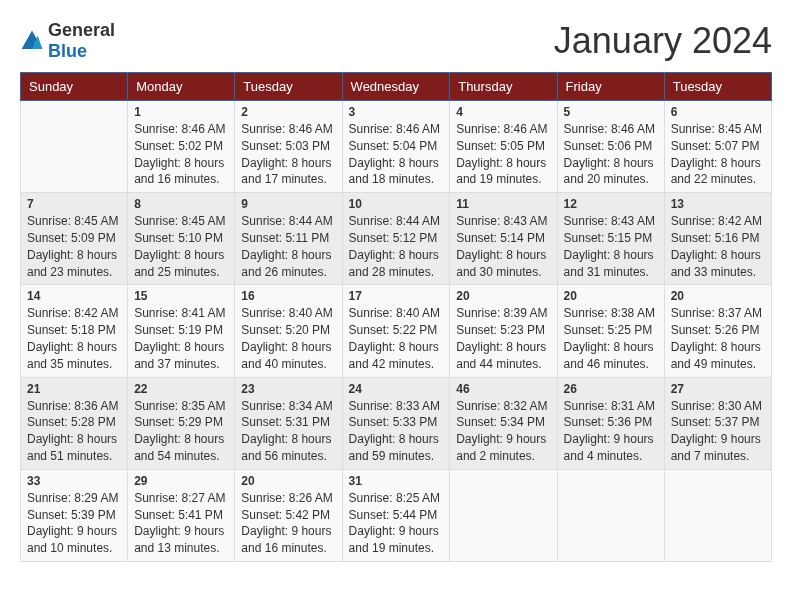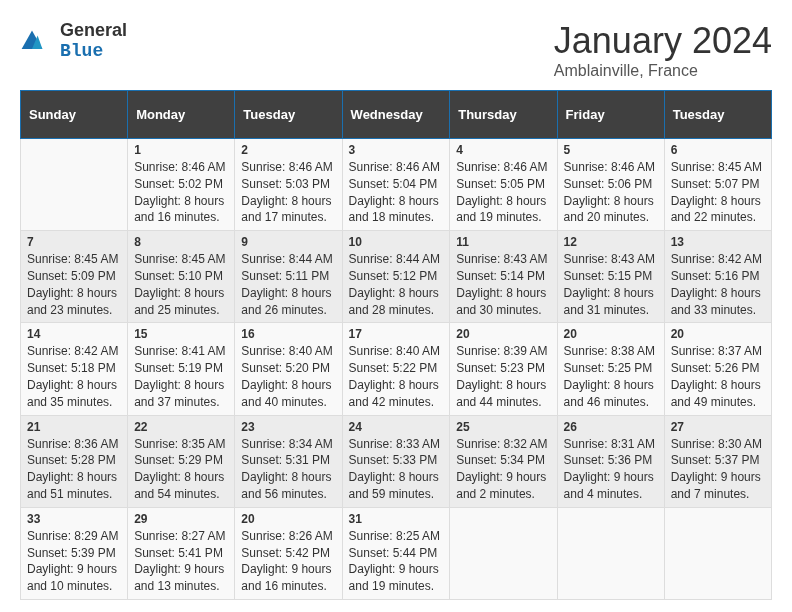--- a/index.html
+++ b/index.html
@@ -12,59 +12,59 @@
     }
     .header {
       display: flex;
       justify-content: space-between;
       align-items: flex-start;
       margin-bottom: 10px;
     }
     .logo {
       display: flex;
       align-items: center;
-      gap: 16px;
+      gap: 4px;
       justify-content: space-between;
     }
     .logo-text-general {
       font-size: 18px;
       font-weight: bold;
       color: #333;
     }
     .logo-text-blue {
       font-size: 18px;
       font-weight: bold;
       color: #1a6faf;
-      font-family: Liberation Mono, monospace;
     }
     .logo-icon {
       width: 24px;
       height: 24px;
     }
     .title-block {
+      text-align: right;
     }
     .month-title {
       font-size: 36px;
       font-weight: 300;
       color: #333;
     }
     .location-title {
       font-size: 16px;
       color: #555;
     }
     table {
       width: 100%;
       border-collapse: collapse;
     }
     thead tr th {
-      background-color: #404040;
+      background-color: #7f1d1d;
       color: #fff;
       font-size: 13px;
-      font-weight: bold;
-      padding: 16px 8px;
+      font-weight: normal;
+      padding: 6px 8px;
       text-align: left;
       border: 1px solid #1a6faf;
     }
     tbody tr td {
       vertical-align: top;
       padding: 4px 6px;
       border: 1px solid #ddd;
       width: 108px;
       min-height: 80px;
       font-size: 10.5px;
@@ -97,21 +97,20 @@
       <polygon points="15,2 28,25 2,25" fill="#1a6faf"></polygon>
       <polygon points="22,8 28,25 15,25" fill="#2196c4"></polygon>
     </svg>
     <div>
       <span class="logo-text-general">General</span><br>
       <span class="logo-text-blue">Blue</span>
     </div>
   </div>
   <div class="title-block">
     <div class="month-title">January 2024</div>
-    <div class="location-title">Amblainville, France</div>
   </div>
 </div>
 
 <table>
   <thead>
     <tr>
     <th>Sunday</th>
         <th>Monday</th>
         <th>Tuesday</th>
         <th>Wednesday</th>
@@ -146,21 +145,21 @@
         <td><span class="day-number">17</span><span class="day-info">Sunrise: 8:40 AM<br>Sunset: 5:22 PM<br>Daylight: 8 hours and 42 minutes.</span></td>
         <td><span class="day-number">20</span><span class="day-info">Sunrise: 8:39 AM<br>Sunset: 5:23 PM<br>Daylight: 8 hours and 44 minutes.</span></td>
         <td><span class="day-number">20</span><span class="day-info">Sunrise: 8:38 AM<br>Sunset: 5:25 PM<br>Daylight: 8 hours and 46 minutes.</span></td>
         <td><span class="day-number">20</span><span class="day-info">Sunrise: 8:37 AM<br>Sunset: 5:26 PM<br>Daylight: 8 hours and 49 minutes.</span></td>
       </tr>
       <tr>
         <td><span class="day-number">21</span><span class="day-info">Sunrise: 8:36 AM<br>Sunset: 5:28 PM<br>Daylight: 8 hours and 51 minutes.</span></td>
         <td><span class="day-number">22</span><span class="day-info">Sunrise: 8:35 AM<br>Sunset: 5:29 PM<br>Daylight: 8 hours and 54 minutes.</span></td>
         <td><span class="day-number">23</span><span class="day-info">Sunrise: 8:34 AM<br>Sunset: 5:31 PM<br>Daylight: 8 hours and 56 minutes.</span></td>
         <td><span class="day-number">24</span><span class="day-info">Sunrise: 8:33 AM<br>Sunset: 5:33 PM<br>Daylight: 8 hours and 59 minutes.</span></td>
-        <td><span class="day-number">25</span><span class="day-info">Sunrise: 8:32 AM<br>Sunset: 5:34 PM<br>Daylight: 9 hours and 2 minutes.</span></td>
+        <td><span class="day-number">46</span><span class="day-info">Sunrise: 8:32 AM<br>Sunset: 5:34 PM<br>Daylight: 9 hours and 2 minutes.</span></td>
         <td><span class="day-number">26</span><span class="day-info">Sunrise: 8:31 AM<br>Sunset: 5:36 PM<br>Daylight: 9 hours and 4 minutes.</span></td>
         <td><span class="day-number">27</span><span class="day-info">Sunrise: 8:30 AM<br>Sunset: 5:37 PM<br>Daylight: 9 hours and 7 minutes.</span></td>
       </tr>
       <tr>
         <td><span class="day-number">33</span><span class="day-info">Sunrise: 8:29 AM<br>Sunset: 5:39 PM<br>Daylight: 9 hours and 10 minutes.</span></td>
         <td><span class="day-number">29</span><span class="day-info">Sunrise: 8:27 AM<br>Sunset: 5:41 PM<br>Daylight: 9 hours and 13 minutes.</span></td>
         <td><span class="day-number">20</span><span class="day-info">Sunrise: 8:26 AM<br>Sunset: 5:42 PM<br>Daylight: 9 hours and 16 minutes.</span></td>
         <td><span class="day-number">31</span><span class="day-info">Sunrise: 8:25 AM<br>Sunset: 5:44 PM<br>Daylight: 9 hours and 19 minutes.</span></td>
         <td></td>
         <td></td>

